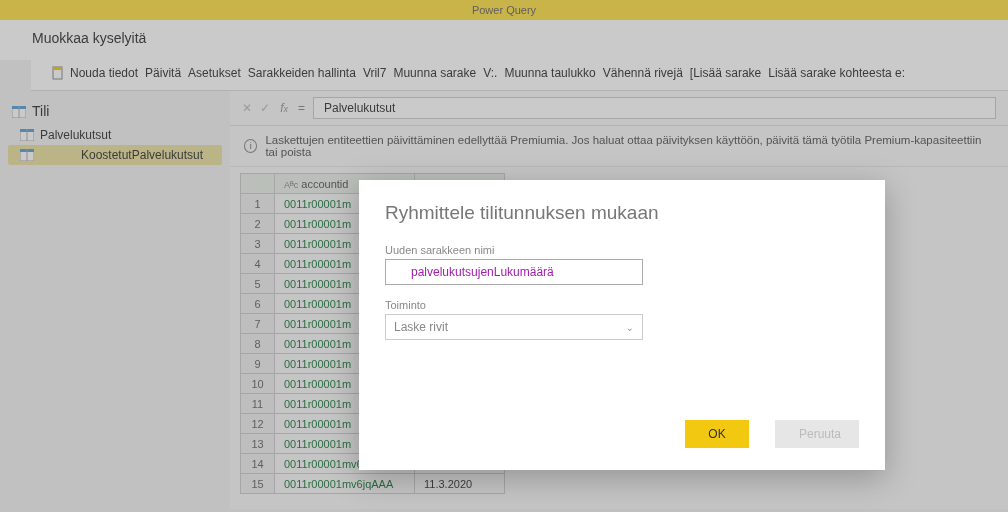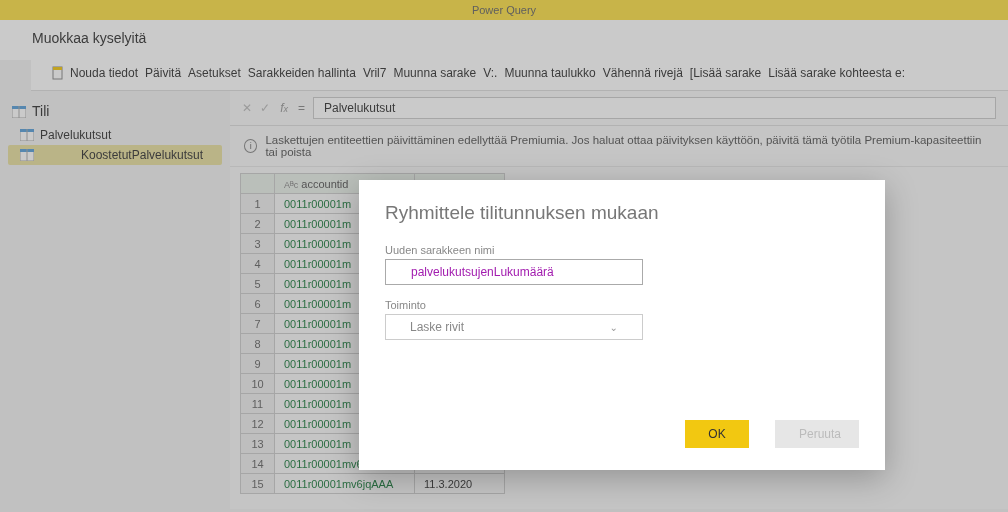--- a/index.html
+++ b/index.html
@@ -32,21 +32,21 @@
 table.grid td.rownum { background: #eee; color: #666; text-align: center; width: 34px; }
 table.grid td.acct { color: #1a7a3c; width: 140px; }
 table.grid th.acct-h { width: 140px; }
 table.grid td.date { width: 90px; }
 
 .overlay { position: absolute; inset: 0; background: rgba(80,80,80,0.30); }
 .dialog { position: absolute; left: 347px; top: 180px; width: 526px; height: 290px; background: #fff; box-shadow: 0 8px 30px rgba(0,0,0,0.25); padding: 22px 26px; display: flex; flex-direction: column; margin-left: 12px; }
 .dlg-title { font-size: 19px; color: #777; font-weight: 400; margin-bottom: 20px; }
 .dlg-label { font-size: 11px; color: #888; margin-bottom: 3px; }
 .dlg-input { width: 258px; border: 1px solid #aaa; padding: 5px 25px; font-size: 12px; color: #a21caf; margin-bottom: 14px; }
-.dlg-select { width: 258px; border: 1px solid #ccc; padding: 5px 24px; font-size: 12px; color: #888; display: flex; justify-content: space-between; align-items: center; cursor: pointer; }
+.dlg-select { width: 258px; border: 1px solid #ccc; padding: 5px 8px; font-size: 12px; color: #888; display: flex; justify-content: space-between; align-items: center; cursor: pointer; }
 .dlg-foot { margin-top: auto; display: flex; justify-content: flex-end; gap: 26px; }
 .btn { min-width: 64px; padding: 7px 18px; font-size: 12px; border: none; cursor: pointer; }
 .btn.ok { background: #f2c811; color: #333; }
 .btn.cancel { background: #e6e6e6; color: #bbb; padding-left: 24px; }
 .chev { color: #999; font-size: 10px; }
 </style>
 </head>
 <body>
 
 <div class="app-title">Power Query</div>

